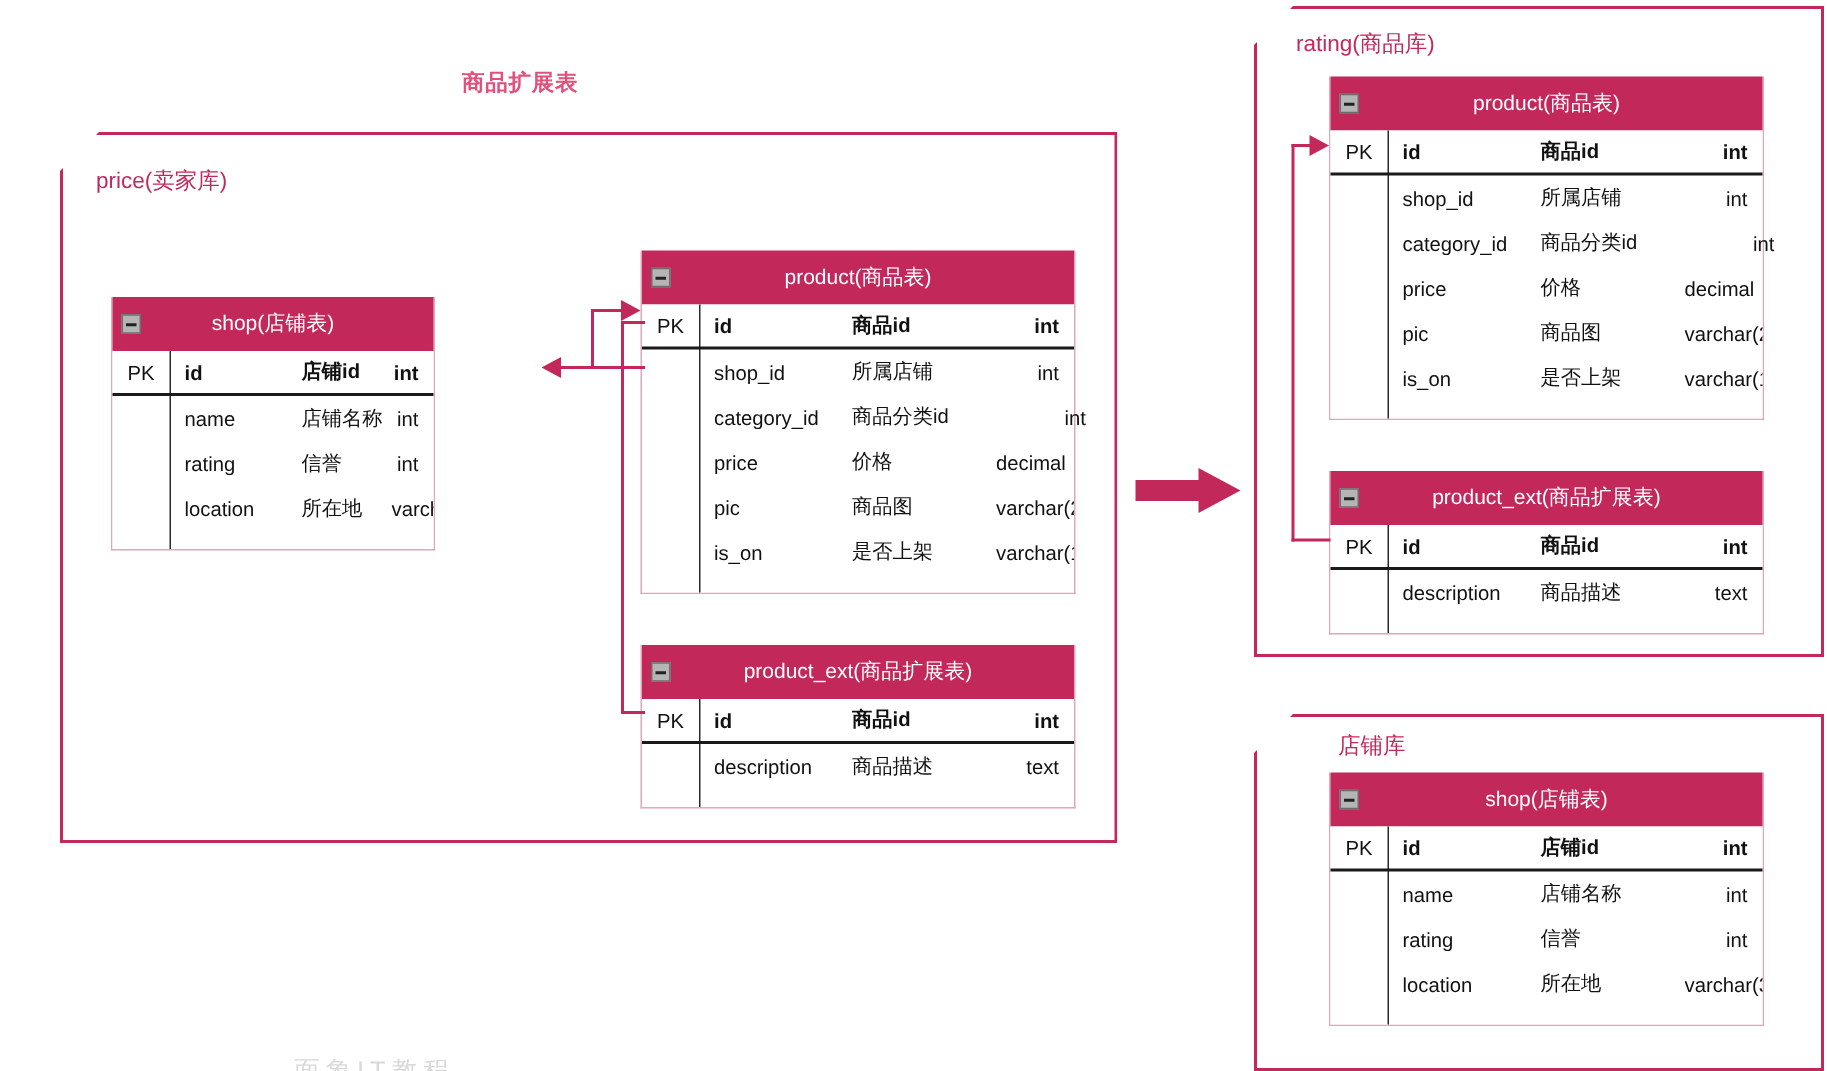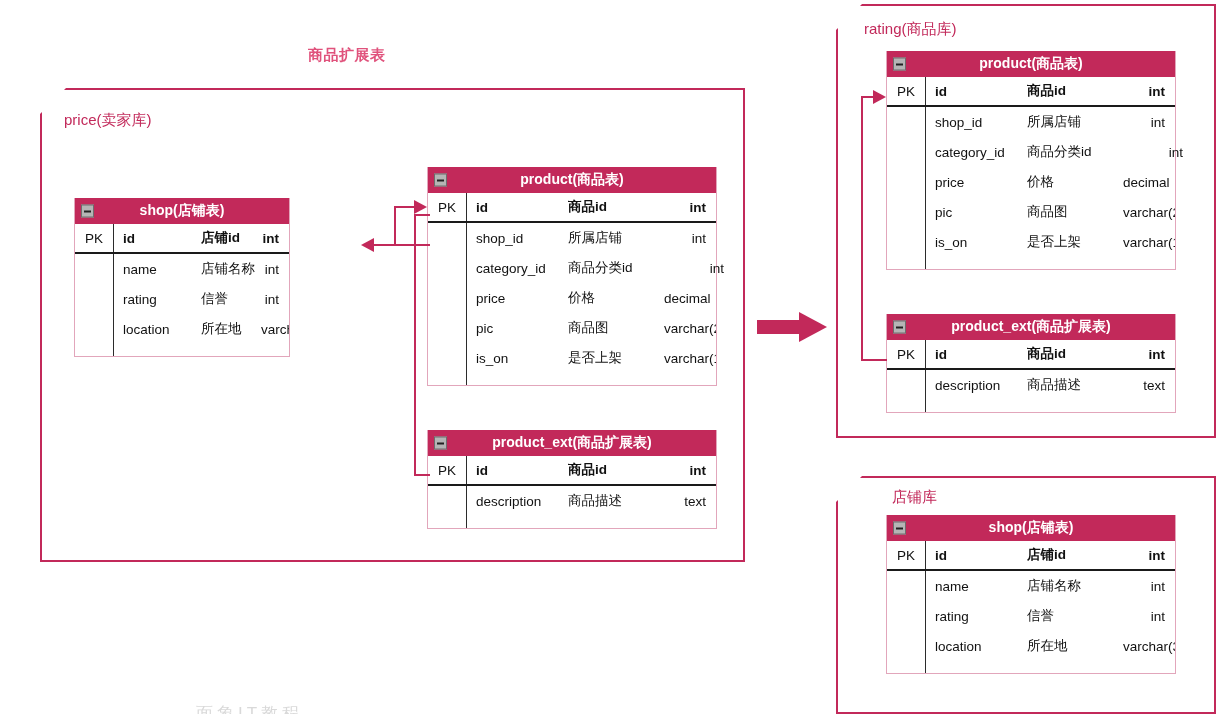--- a/index.html
+++ b/index.html
@@ -50,25 +50,25 @@
   
   .entity {
     position: absolute;
     box-sizing: border-box;
     background: #ffffff;
     border: 1px solid #e2a6bb;
     border-top: none;
   }
   .entity-header {
     position: relative;
-    height: 26px;
+    height: 36px;
     background: #c2295a;
     color: #ffffff;
     font-size: 14px;
-    font-weight: bold;
+    font-weight: normal;
     display: flex;
     align-items: center;
     justify-content: center;
     white-space: nowrap;
   }
   .collapse-icon {
     position: absolute;
     left: 6px;
     top: 50%;
     transform: translateY(-50%);

